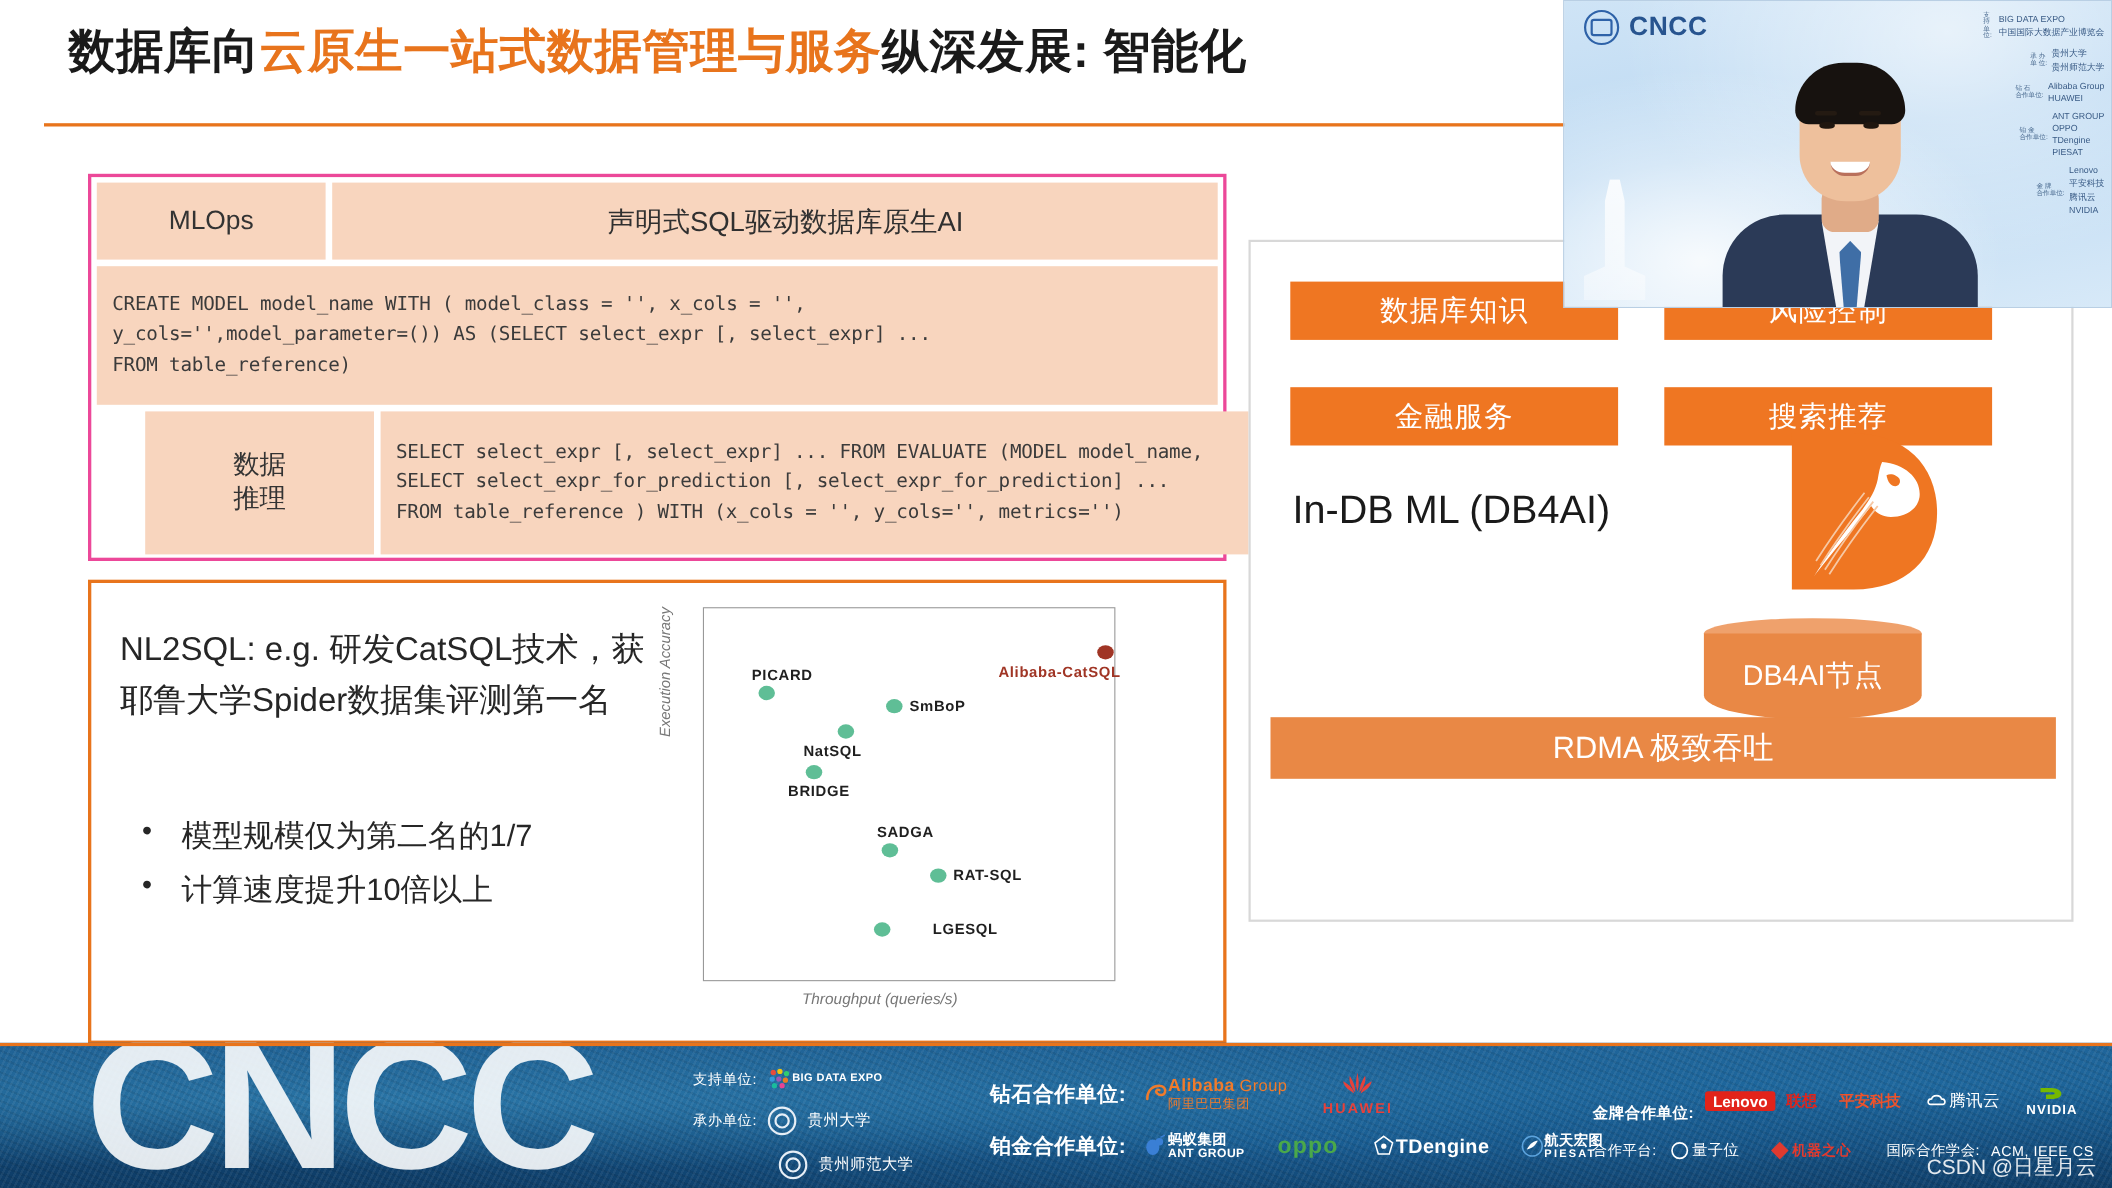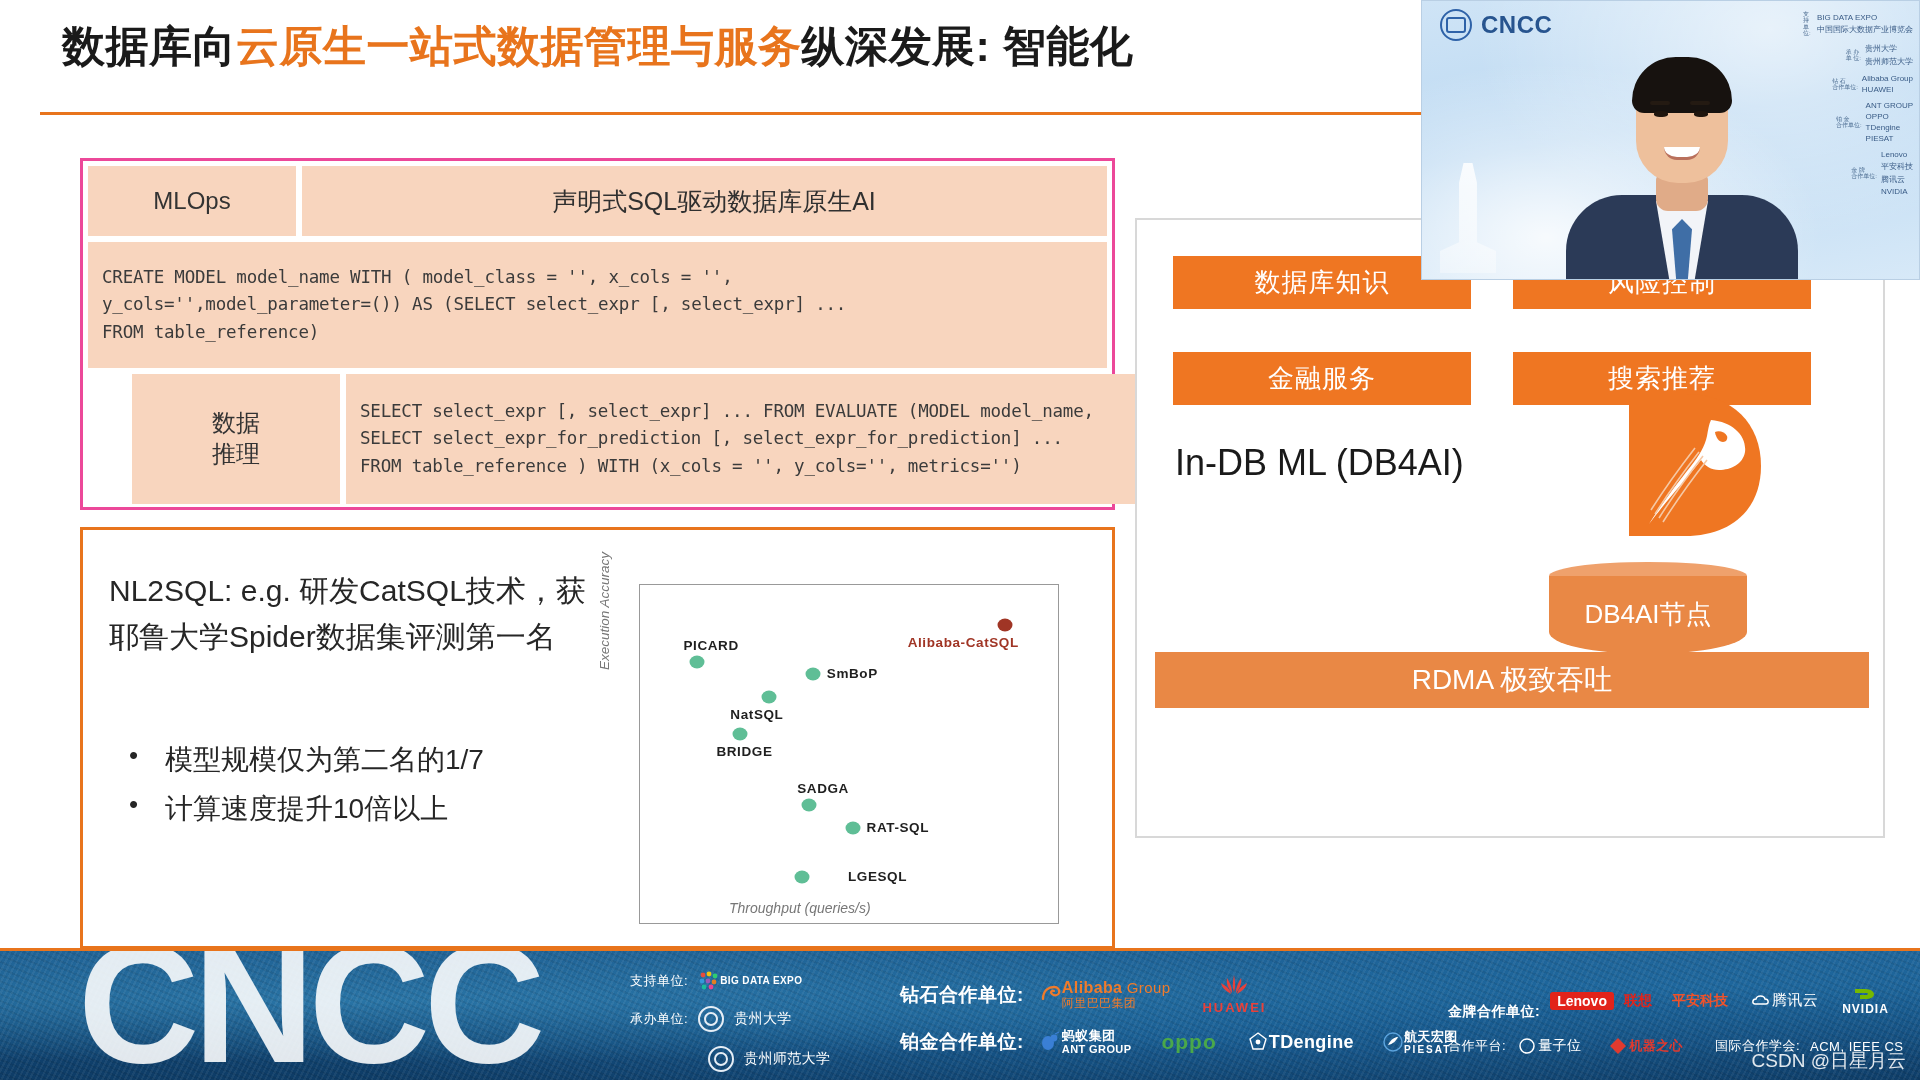--- a/index.html
+++ b/index.html
@@ -120,24 +120,23 @@
 
   
   #scatter-wrap {
     position: absolute;
     left: 518px; top: 22px;
     width: 460px; height: 372px;
   }
   #scatter-plot {
     position: absolute;
     left: 38px; top: 0;
-    width: 420px; height: 340px;
+    width: 375px; height: 340px;
     border: 1.5px solid #999;
     background: #ffffff;
-    margin-top: 32px;
   }
   .pt {
     position: absolute;
     width: 15px; height: 13px;
     border-radius: 50%;
     background: #5FBE96;
     transform: translate(-50%, -50%);
   }
   .pt.highlight { background: #A03525; width: 15px; height: 13px; }
   .ptlabel {

